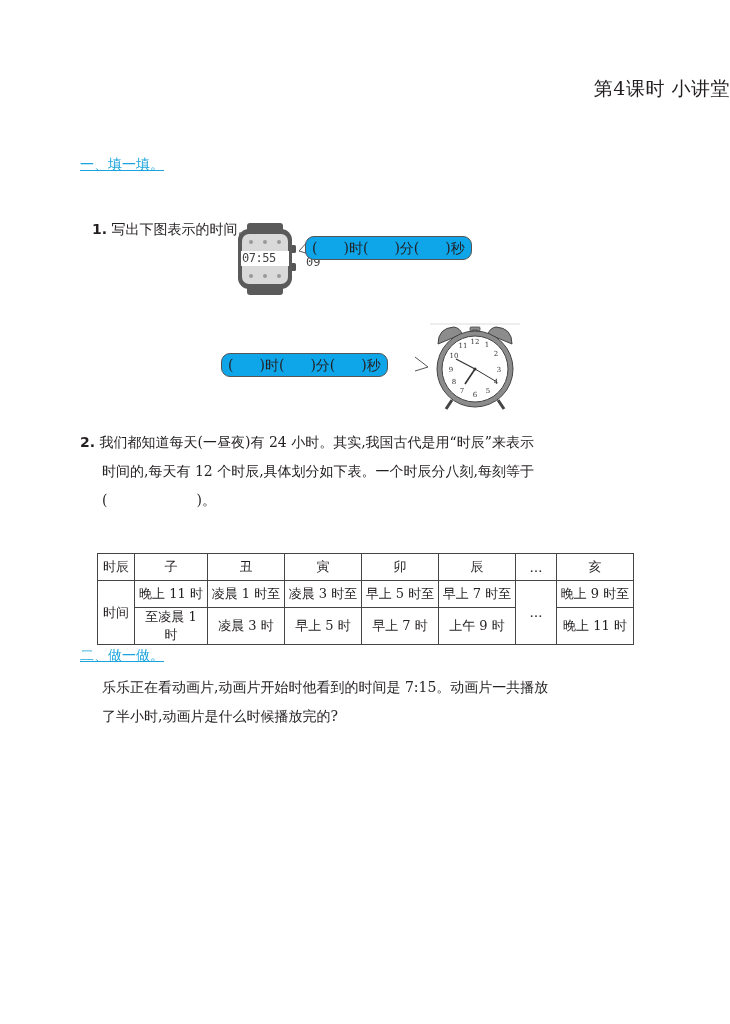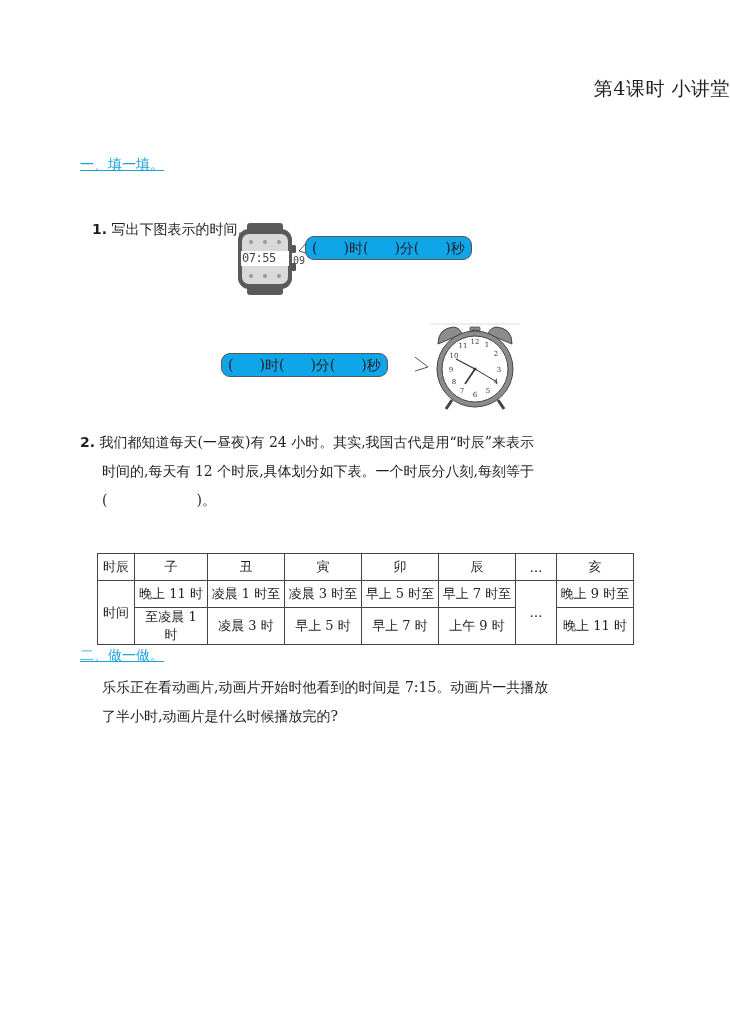--- a/index.html
+++ b/index.html
@@ -41,21 +41,21 @@
     <rect x="5" y="11" width="46" height="50" rx="7" fill="#d9d9d9"></rect>
     <circle cx="14" cy="19" r="2" fill="#999"></circle>
     <circle cx="28" cy="19" r="2" fill="#999"></circle>
     <circle cx="42" cy="19" r="2" fill="#999"></circle>
     <circle cx="14" cy="53" r="2" fill="#999"></circle>
     <circle cx="28" cy="53" r="2" fill="#999"></circle>
     <circle cx="42" cy="53" r="2" fill="#999"></circle>
     <rect x="4" y="28" width="48" height="15" fill="#ffffff"></rect>
   </svg>
   <span style="position:absolute; left:5px; top:28px; font-family:'DejaVu Sans Mono','Liberation Mono',monospace; font-size:12px; color:#444; letter-spacing:-0.5px;">07:55</span>
-  <span style="position:absolute; left:41px; top:32px; font-family:'DejaVu Sans Mono','Liberation Mono',monospace; font-size:10px; color:#444;padding-left:15px;">09</span>
+  <span style="position:absolute; left:54px; top:32px; font-family:'DejaVu Sans Mono','Liberation Mono',monospace; font-size:12px; color:#444;padding-left:15px;">09</span>
 </div>
 
 <svg style="position:absolute; left:296px; top:238px;" width="14" height="20">
   <path d="M13 2 L3 13 L13 16" fill="#fff" stroke="#555" stroke-width="1"></path>
 </svg>
 <div class="bubble" style="left:305px; top:236px;">
   <span>(</span><span class="blank"></span><span>)时(</span><span class="blank"></span><span>)分(</span><span class="blank"></span><span>)秒</span>
 </div>
 
 <div class="bubble" style="left:221px; top:353px;">

